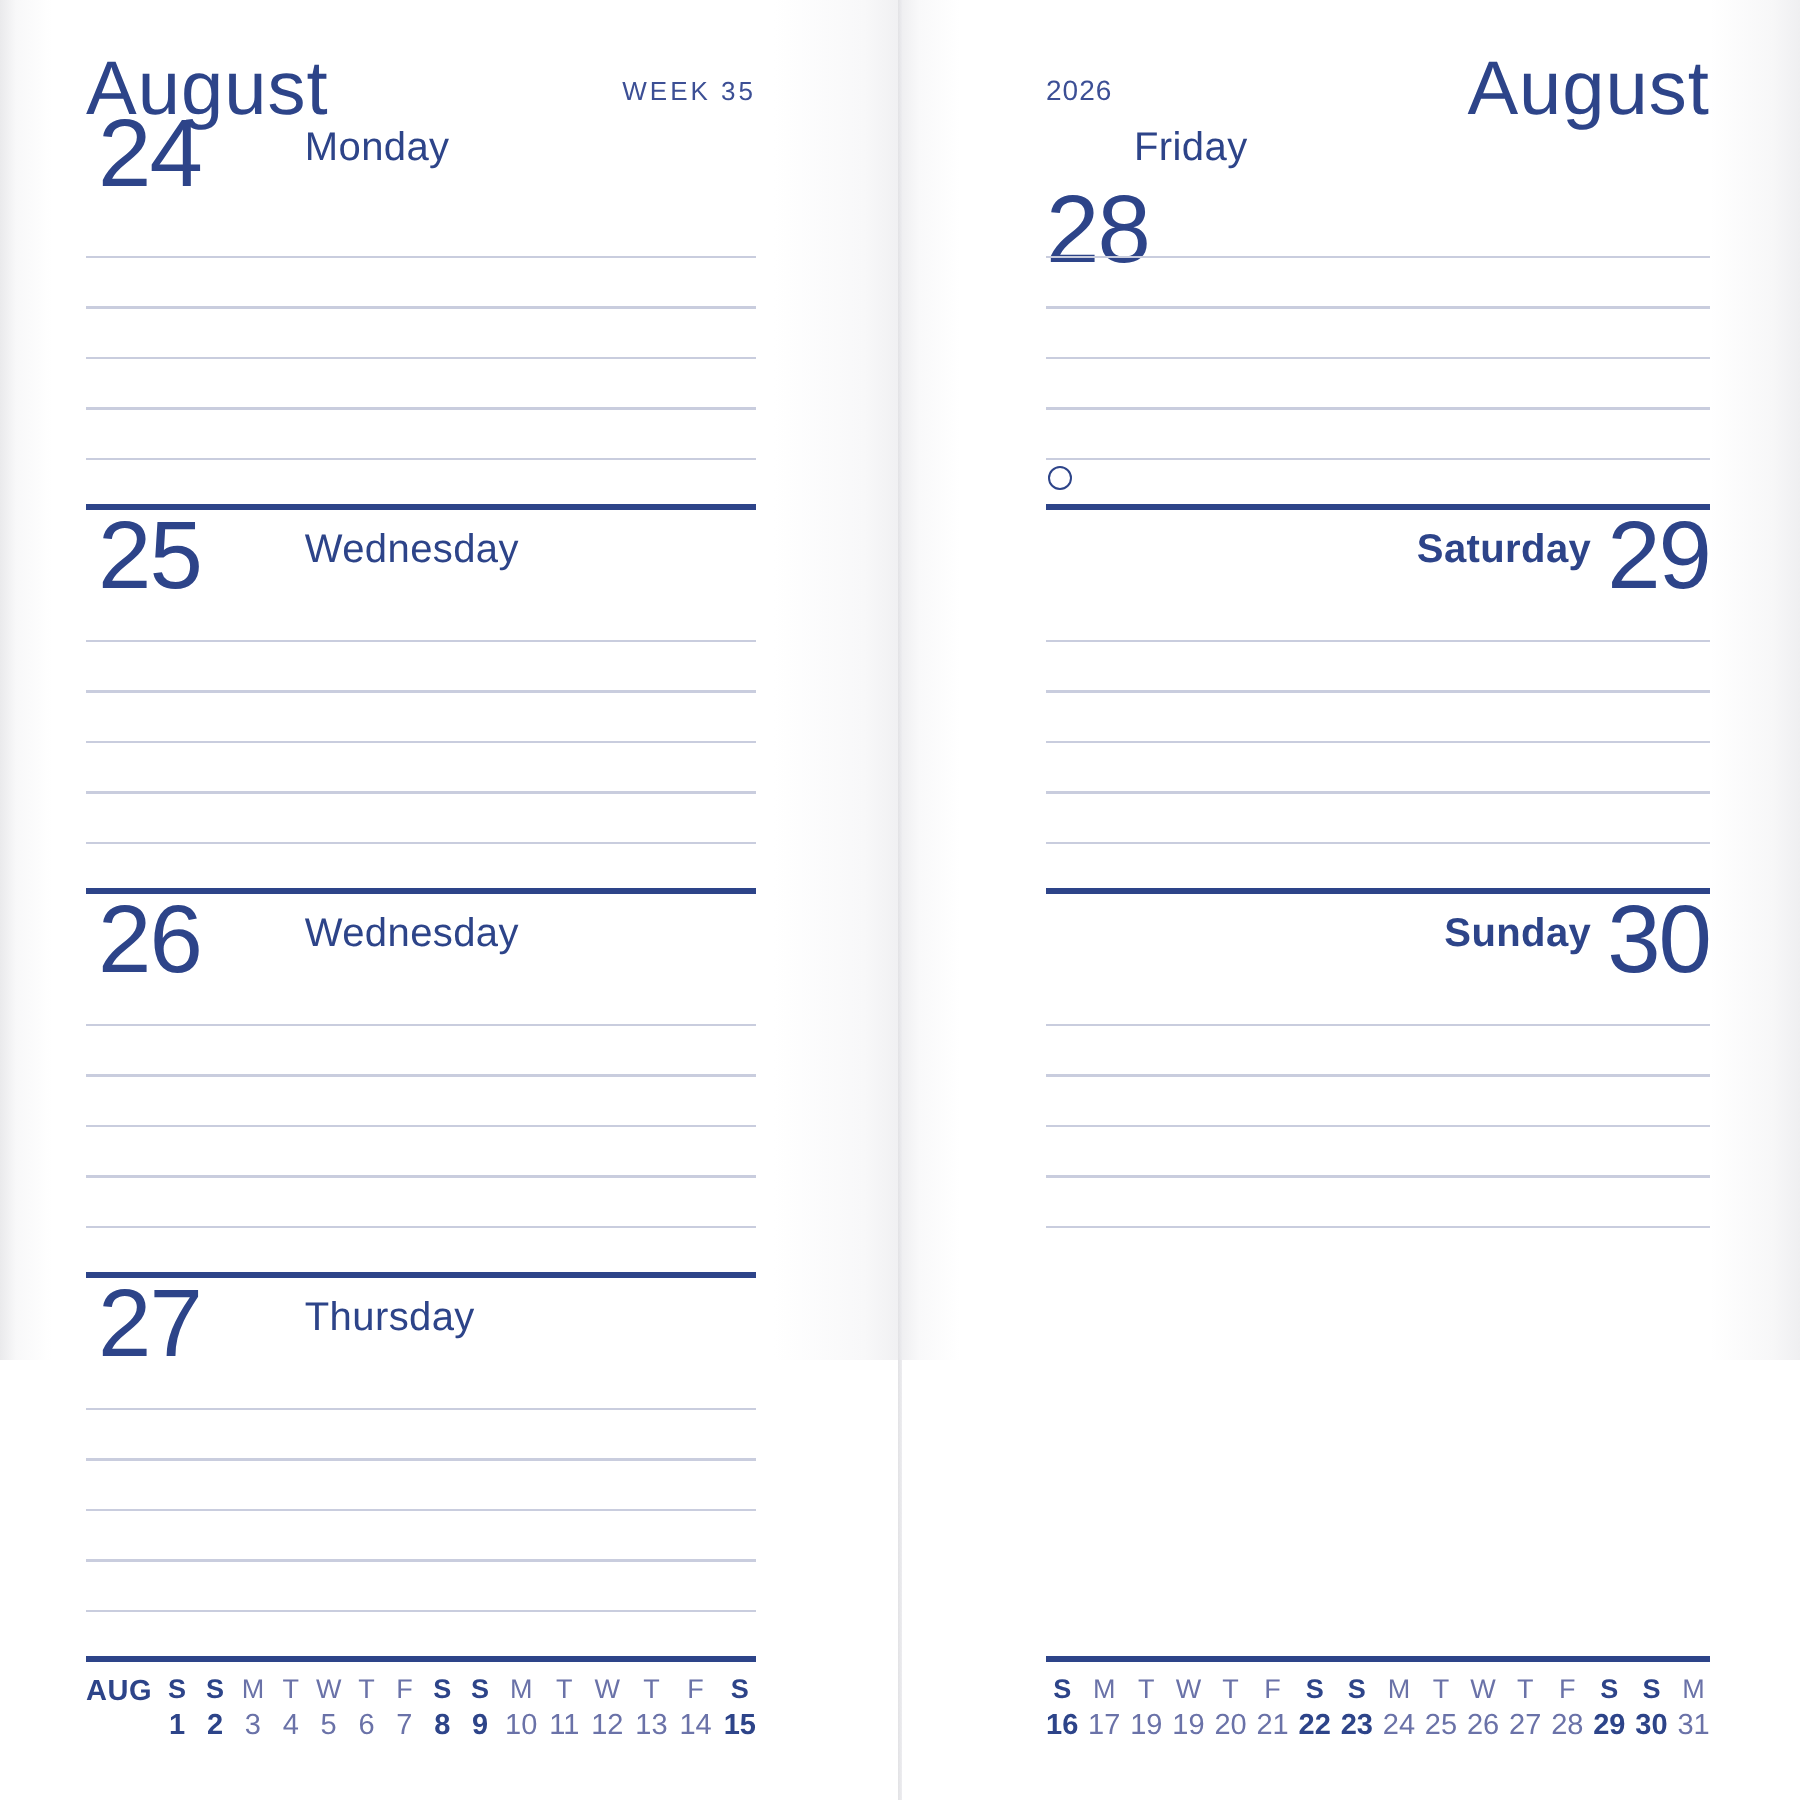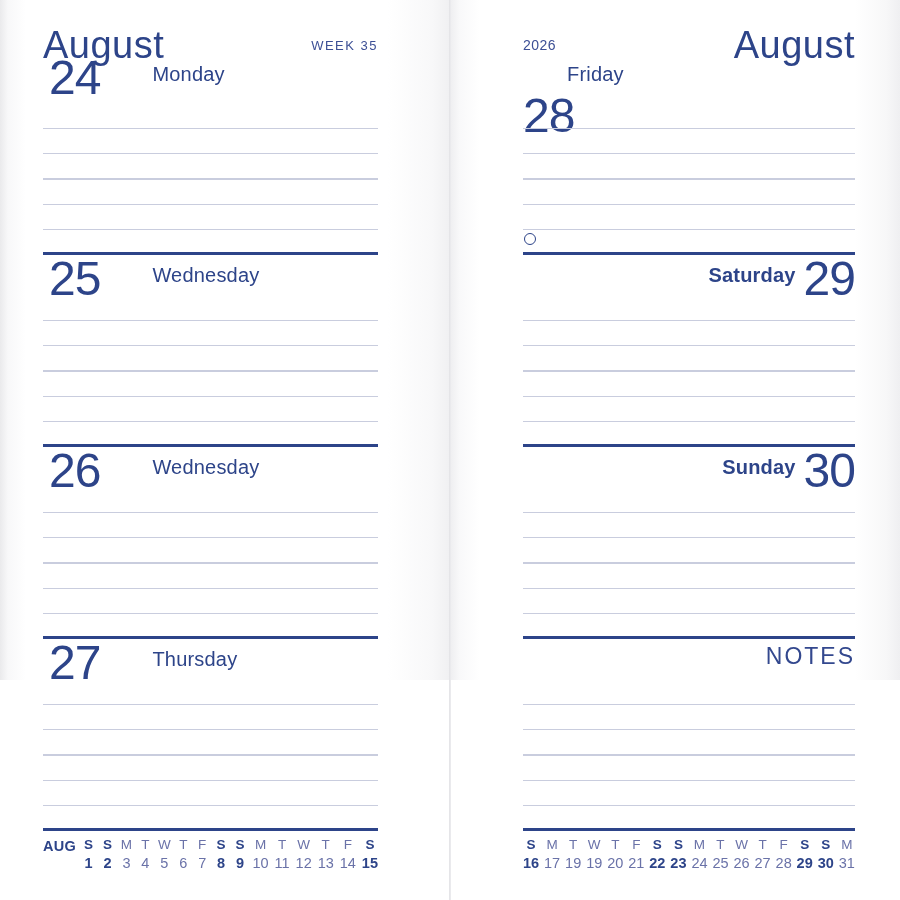--- a/index.html
+++ b/index.html
@@ -200,25 +200,20 @@
 
       <div class="day-section sec-2 bold-name">
         <div class="blue-rule"></div>
         <div class="day-label align-right">
           <div class="day-name">Sunday</div>
           <div class="day-num">30</div>
         </div>
         <div class="rules"></div>
       </div>
 
-      <div class="day-section sec-3">
-        <div class="blue-rule"></div>
-        <div class="notes-label">NOTES</div>
-        <div class="rules"></div>
-      </div>
 
       <div class="cal-rule"></div>
       <div class="mini-cal">
         <div style="display:contents"><div class="cal-cell bold">
             <div class="cal-letter">S</div>
             <div class="cal-num">16</div>
           </div><div class="cal-cell">
             <div class="cal-letter">M</div>
             <div class="cal-num">17</div>
           </div><div class="cal-cell">

